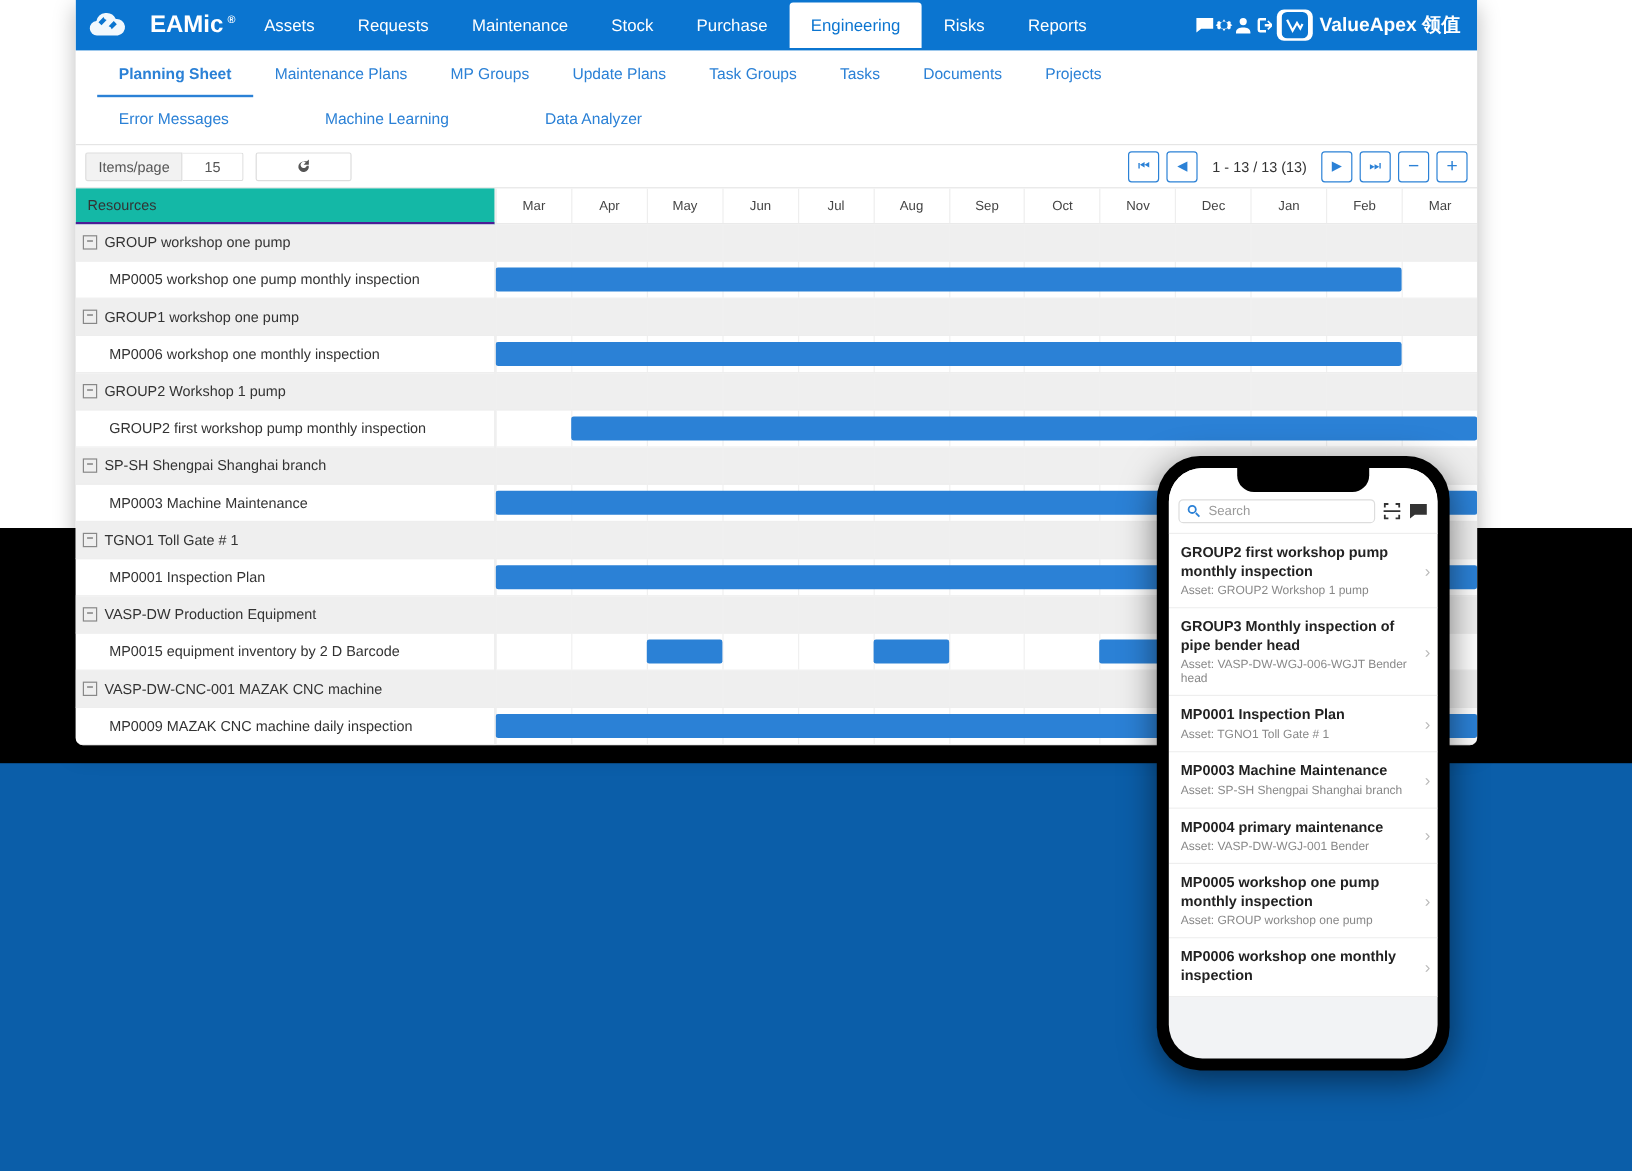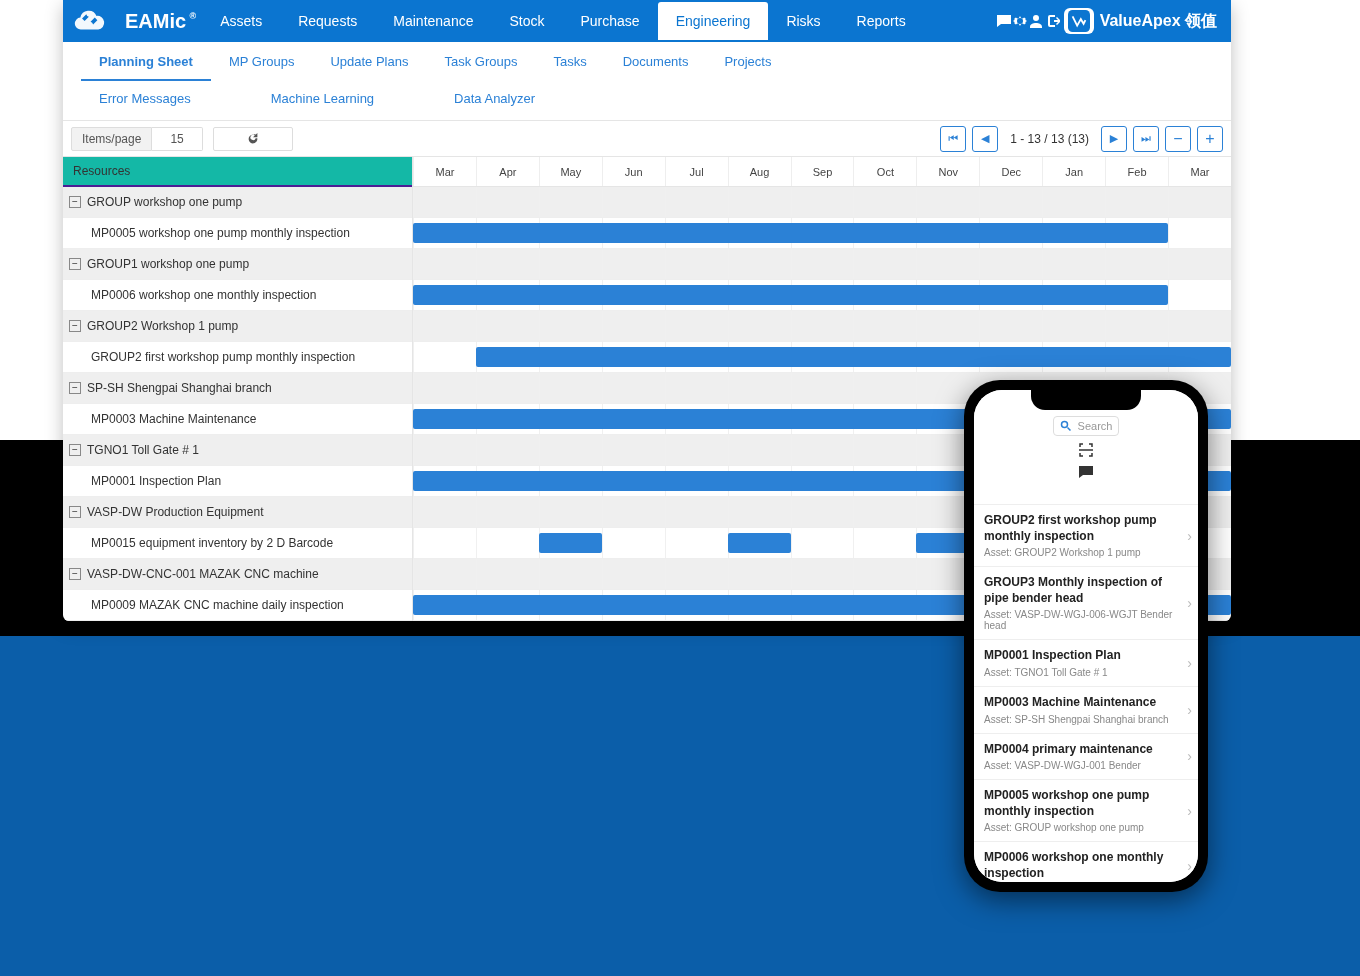--- a/index.html
+++ b/index.html
@@ -43,21 +43,21 @@
 .grow.group { background: #efefef; }
 .grow.child { padding-left: 28px; }
 .exp { width: 12px; height: 12px; border: 1px solid #888; margin-right: 6px; display: flex; align-items: center; justify-content: center; font-size: 10px; line-height: 1; cursor: pointer; }
 .tl-rows .trow { height: 31px; border-bottom: 1px solid #eee; display: flex; }
 .tl-rows .trow.group { background: #efefef; }
 .trow .tc { flex: 1; border-left: 1px solid #f0f0f0; position: relative; }
 .bar { position: absolute; top: 5px; bottom: 5px; background: #2b81d6; border-radius: 2px; }
 .phone { position: absolute; top: 380px; left: 964px; width: 244px; height: 512px; background: #000; border-radius: 36px; padding: 10px; box-shadow: 0 8px 28px rgba(0,0,0,.5); }
 .phone-screen { background: #f2f3f5; width: 100%; height: 100%; border-radius: 28px; overflow: hidden; position: relative; }
 .notch { position: absolute; top: 0; left: 50%; transform: translateX(-50%); width: 110px; height: 20px; background: #000; border-radius: 0 0 14px 14px; z-index: 3; }
-.phone-header { background: #fff; padding: 26px 8px 24px; display: flex; align-items: center; gap: 6px; border-bottom: 1px solid #eee; flex-direction: column; }
+.phone-header { background: #fff; padding: 26px 8px 8px; display: flex; align-items: center; gap: 6px; border-bottom: 1px solid #eee; }
 .ph-search { flex: 1; display: flex; align-items: center; gap: 6px; border: 1px solid #ddd; border-radius: 4px; padding: 3px 6px; font-size: 11px; color: #999; }
 .ph-ico { width: 16px; height: 16px; display: flex; align-items: center; justify-content: center; cursor: pointer; }
 .plist { overflow-y: hidden; }
 .pitem { background: #fff; padding: 8px 22px 8px 10px; border-bottom: 1px solid #eee; position: relative; }
 .pitem .t { font-size: 12px; font-weight: 700; color: #222; line-height: 1.3; }
 .pitem .s { font-size: 10px; color: #888; margin-top: 3px; }
 .pitem .chev { position: absolute; right: 6px; top: 50%; transform: translateY(-50%); color: #bbb; font-size: 14px; }
 </style>
 </head>
 <body>
@@ -103,20 +103,21 @@
             <rect width="24" height="24" rx="5" fill="#0b75d0"></rect>
             <path d="M5 7l5 10 4-7 3 5 2-4" stroke="#fff" stroke-width="2" fill="none"></path>
           </svg>
         </span>
       <span class="va-text">ValueApex 领值</span>
     </div>
   </div>
 
   <div class="subnav" id="subnav">
       <div class="subitem active">Planning Sheet</div>
+      <div class="subitem">Maintenance Plans</div>
       <div class="subitem">MP Groups</div>
       <div class="subitem">Update Plans</div>
       <div class="subitem">Task Groups</div>
       <div class="subitem">Tasks</div>
       <div class="subitem">Documents</div>
       <div class="subitem">Projects</div>
       <div class="subrow2">
         <div class="subitem">Error Messages</div>
         <div class="subitem">Machine Learning</div>
         <div class="subitem">Data Analyzer</div>

